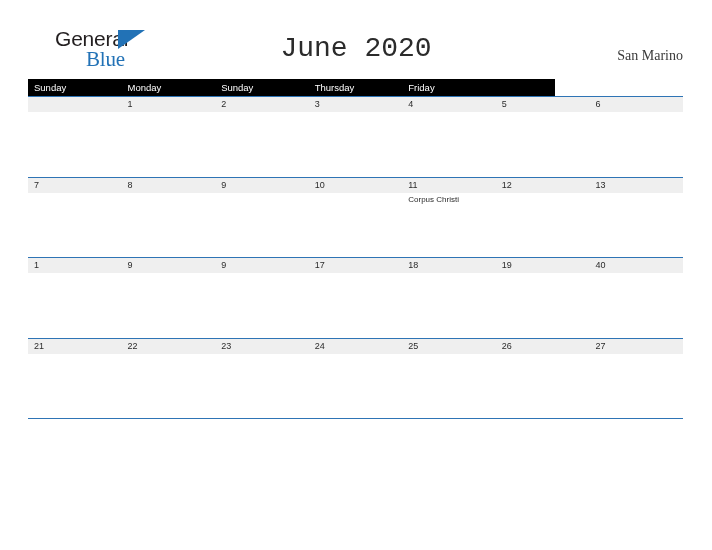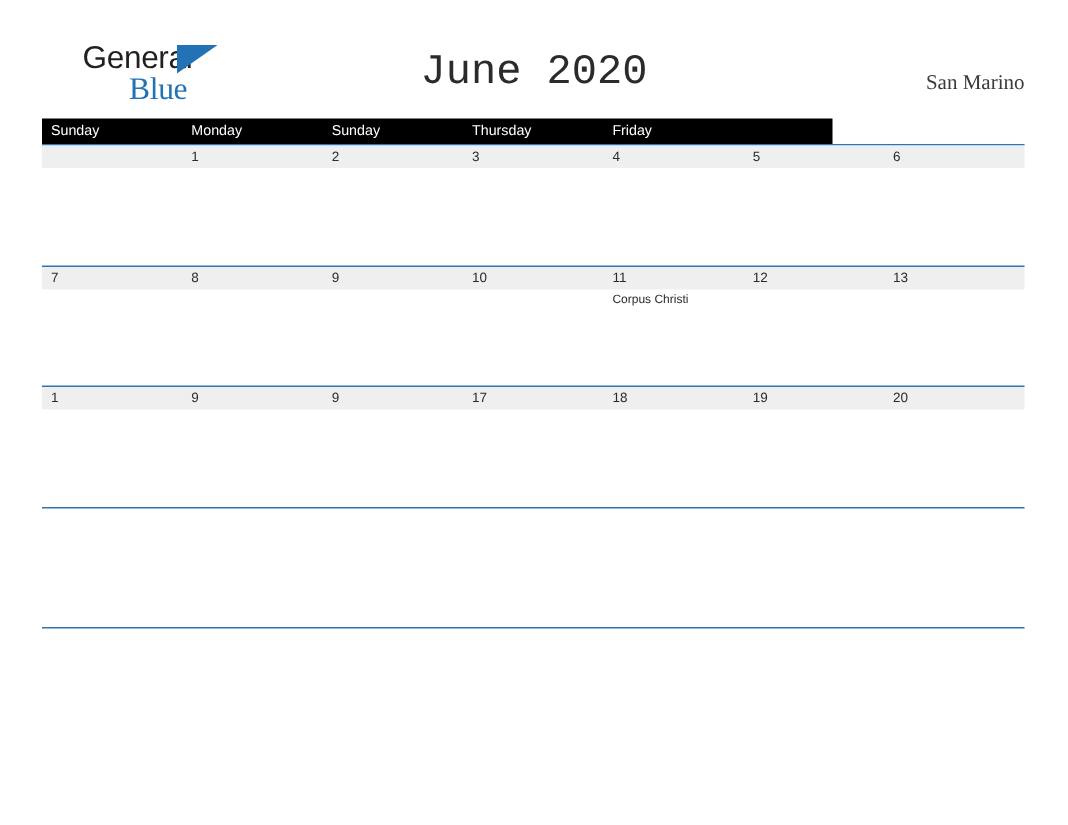--- a/index.html
+++ b/index.html
@@ -268,48 +268,57 @@
   </div>
 
   <div class="week-row">
     <div class="date-band">
       <div class="date-cell">1</div>
       <div class="date-cell">9</div>
       <div class="date-cell">9</div>
       <div class="date-cell">17</div>
       <div class="date-cell">18</div>
       <div class="date-cell">19</div>
-      <div class="date-cell">20</div>
-    </div>
-    <div class="event-band">
-      <div class="event-cell">
-          <span class="event-text"></span>
-        </div>
-      <div class="event-cell">
-          <span class="event-text"></span>
-        </div>
-      <div class="event-cell">
-          <span class="event-text"></span>
-        </div>
-      <div class="event-cell">
-          <span class="event-text"></span>
-        </div>
-      <div class="event-cell">
-          <span class="event-text"></span>
-        </div>
-      <div class="event-cell">
-          <span class="event-text"></span>
-        </div>
-      <div class="event-cell">
-          <span class="event-text"></span>
-        </div>
-    </div>
-  </div>
-
-  <div class="week-row">
+      <div class="date-cell">40</div>
+    </div>
+    <div class="event-band">
+      <div class="event-cell">
+          <span class="event-text"></span>
+        </div>
+      <div class="event-cell">
+          <span class="event-text"></span>
+        </div>
+      <div class="event-cell">
+          <span class="event-text"></span>
+        </div>
+      <div class="event-cell">
+          <span class="event-text"></span>
+        </div>
+      <div class="event-cell">
+          <span class="event-text"></span>
+        </div>
+      <div class="event-cell">
+          <span class="event-text"></span>
+        </div>
+      <div class="event-cell">
+          <span class="event-text"></span>
+        </div>
+    </div>
+  </div>
+
+  <div class="week-row">
+    <div class="date-band">
+      <div class="date-cell">21</div>
+      <div class="date-cell">22</div>
+      <div class="date-cell">23</div>
+      <div class="date-cell">24</div>
+      <div class="date-cell">25</div>
+      <div class="date-cell">26</div>
+      <div class="date-cell">27</div>
+    </div>
     <div class="event-band">
       <div class="event-cell">
           <span class="event-text"></span>
         </div>
       <div class="event-cell">
           <span class="event-text"></span>
         </div>
       <div class="event-cell">
           <span class="event-text"></span>
         </div>

